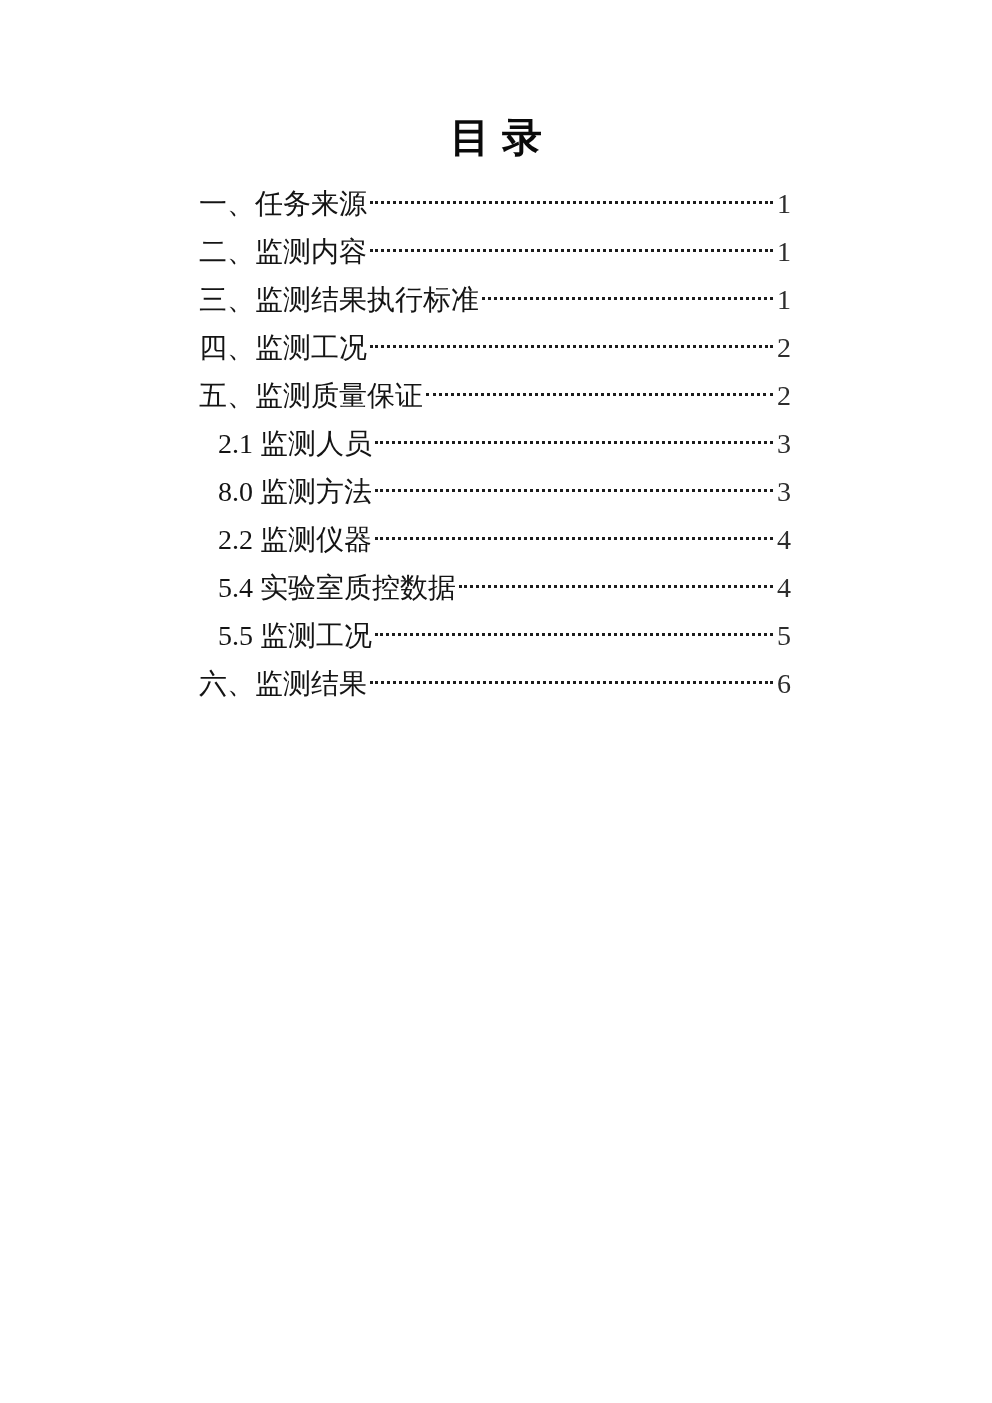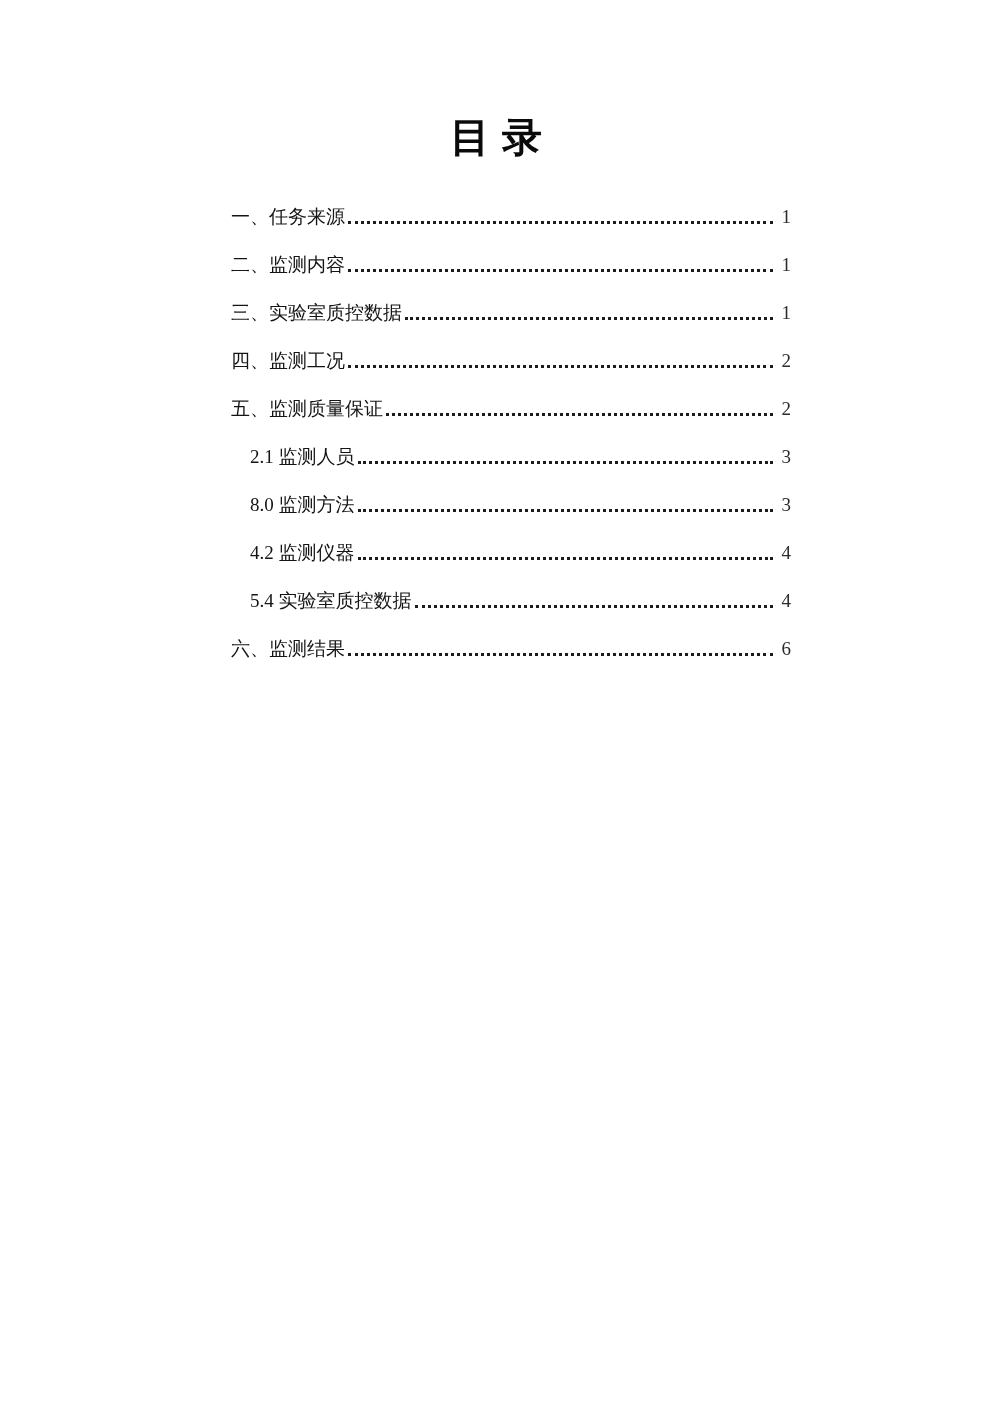--- a/index.html
+++ b/index.html
@@ -26,26 +26,25 @@
     line-height: 1.3;
     color: #0a0a0a;
   }
   .toc-list {
     margin-top: 16px;
     padding-left: 118px;
     padding-right: 120px;
   }
   .toc-row {
     display: flex;
-    align-items: flex-end;
+    align-items: center;
     height: 48px;
-    font-size: 19px;
+    font-size: 28px;
     line-height: 1.15;
     cursor: default;
-    margin-left: 32px;
   }
   .toc-row.level-2 {
     padding-left: 19px;
   }
   .toc-label {
     white-space: nowrap;
     color: #141414;
   }
   .toc-leader {
     flex: 1;
@@ -72,21 +71,21 @@
     <span class="toc-label">一、任务来源</span>
     <span class="toc-leader"></span>
     <span class="toc-page">1</span>
   </div>
       <div class="toc-row">
     <span class="toc-label">二、监测内容</span>
     <span class="toc-leader"></span>
     <span class="toc-page">1</span>
   </div>
       <div class="toc-row">
-    <span class="toc-label">三、实验室质控数据</span>
+    <span class="toc-label">三、监测结果执行标准</span>
     <span class="toc-leader"></span>
     <span class="toc-page">1</span>
   </div>
       <div class="toc-row">
     <span class="toc-label">四、监测工况</span>
     <span class="toc-leader"></span>
     <span class="toc-page">2</span>
   </div>
       <div class="toc-row">
     <span class="toc-label">五、监测质量保证</span>
@@ -97,28 +96,33 @@
     <span class="toc-label">2.1 监测人员</span>
     <span class="toc-leader"></span>
     <span class="toc-page">3</span>
   </div>
       <div class="toc-row level-2">
     <span class="toc-label">8.0 监测方法</span>
     <span class="toc-leader"></span>
     <span class="toc-page">3</span>
   </div>
       <div class="toc-row level-2">
-    <span class="toc-label">4.2 监测仪器</span>
+    <span class="toc-label">2.2 监测仪器</span>
     <span class="toc-leader"></span>
     <span class="toc-page">4</span>
   </div>
       <div class="toc-row level-2">
     <span class="toc-label">5.4 实验室质控数据</span>
     <span class="toc-leader"></span>
     <span class="toc-page">4</span>
+  </div>
+      <div class="toc-row level-2">
+    <span class="toc-label">5.5 监测工况</span>
+    <span class="toc-leader"></span>
+    <span class="toc-page">5</span>
   </div>
       <div class="toc-row">
     <span class="toc-label">六、监测结果</span>
     <span class="toc-leader"></span>
     <span class="toc-page">6</span>
   </div>
     </div>
 </div>
 
 </body></html>

